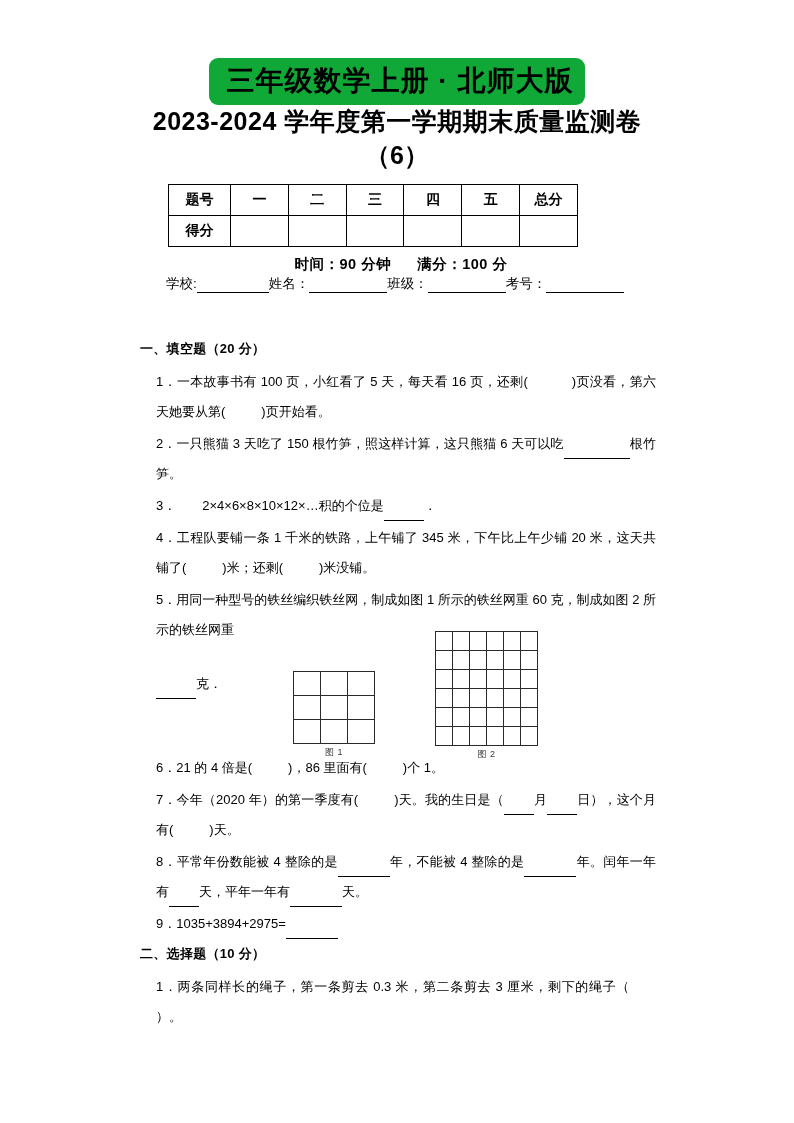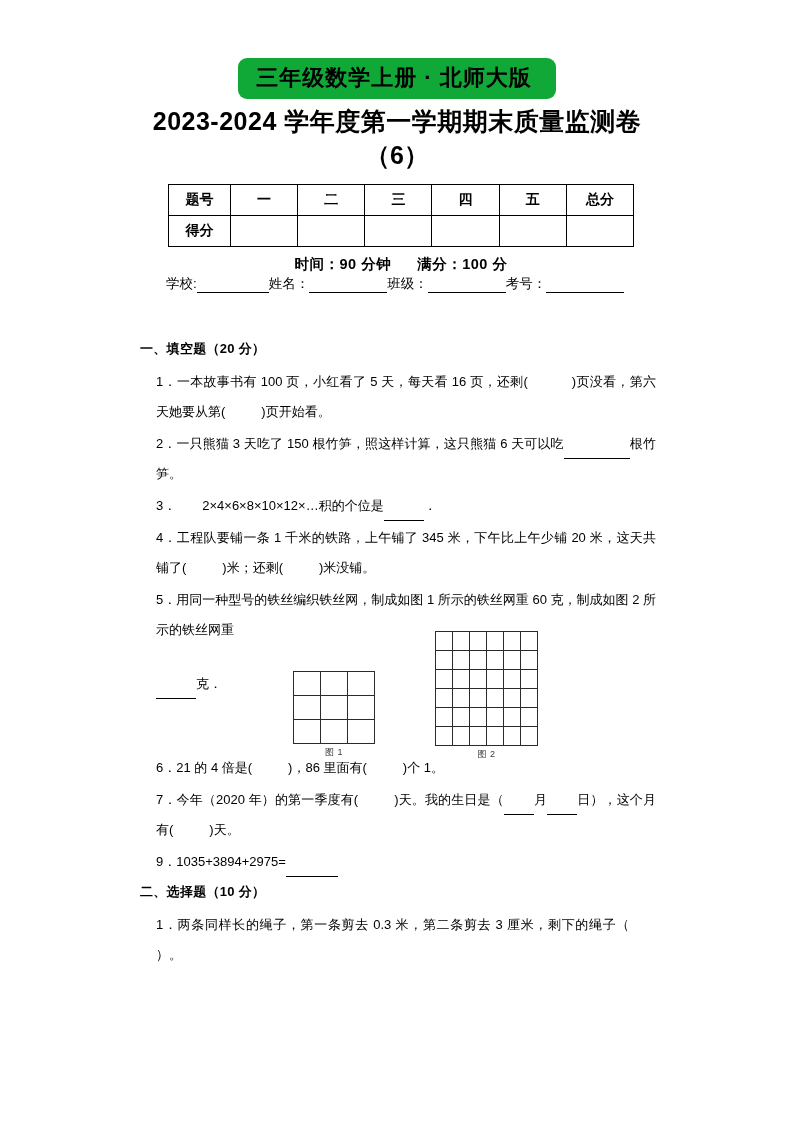--- a/index.html
+++ b/index.html
@@ -28,23 +28,23 @@
     left: 0; top: 58px;
     width: 794px;
     text-align: center;
   }
   .badge {
     display: inline-block;
     background: #10a836;
     color: #000000;
     font-family: "Liberation Sans", "DejaVu Sans", sans-serif;
     font-weight: bold;
-    font-size: 22px;
+    font-size: 28px;
     line-height: 1;
-    padding: 9px 24px 10px 18px;
+    padding: 9px 12px 10px 18px;
     border-radius: 9px;
     letter-spacing: 1px;
   }
   .doc-title {
     position: absolute;
     left: 0; top: 104px;
     width: 794px;
     text-align: center;
     font-family: "Liberation Sans", "DejaVu Sans", sans-serif;
     font-weight: bold;
@@ -61,21 +61,21 @@
     font-weight: bold;
     font-size: 25px;
     line-height: 34px;
   }
 
   
   .score-table {
     position: absolute;
     left: 168px;
     top: 184px;
-    width: 466px;
+    width: 410px;
     border-collapse: collapse;
     table-layout: fixed;
   }
   .score-table td {
     border: 1px solid #000000;
     height: 30px;
     text-align: center;
     vertical-align: middle;
     font-family: "Liberation Sans", "DejaVu Sans", sans-serif;
     font-weight: bold;
@@ -271,20 +271,23 @@
     <div style="height:52px"></div>
 
     <p class="q">
       <span>6．</span><span>21 的 4 倍是(</span><span class="sp-sm"></span><span>)，86 里面有(</span><span class="sp-sm"></span><span>)个 1。</span>
     </p>
 
     <p class="q">
       <span>7．</span><span>今年（2020 年）的第一季度有(</span><span class="sp-sm"></span><span>)天。我的生日是（</span><span class="ul-blank u-xs"></span><span>月</span><span class="ul-blank u-xs"></span><span>日），这个月有(</span><span class="sp-sm"></span><span>)天。</span>
     </p>
 
+    <p class="q">
+      <span>8．</span><span>平常年份数能被 4 整除的是</span><span class="ul-blank u-md"></span><span>年，不能被 4 整除的是</span><span class="ul-blank u-md"></span><span>年。闰年一年有</span><span class="ul-blank u-xs"></span><span>天，平年一年有</span><span class="ul-blank u-md"></span><span>天。</span>
+    </p>
 
     <p class="q">
       <span>9．</span><span>1035+3894+2975=</span><span class="ul-blank u-md"></span>
     </p>
 
 
     <div class="sec-head" style="margin-top:6px">二、选择题（10 分）</div>
 
     <p class="q">
       <span>1．</span><span>两条同样长的绳子，第一条剪去 0.3 米，第二条剪去 3 厘米，剩下的绳子（</span><span class="sp-xs"></span><span>）。</span>

